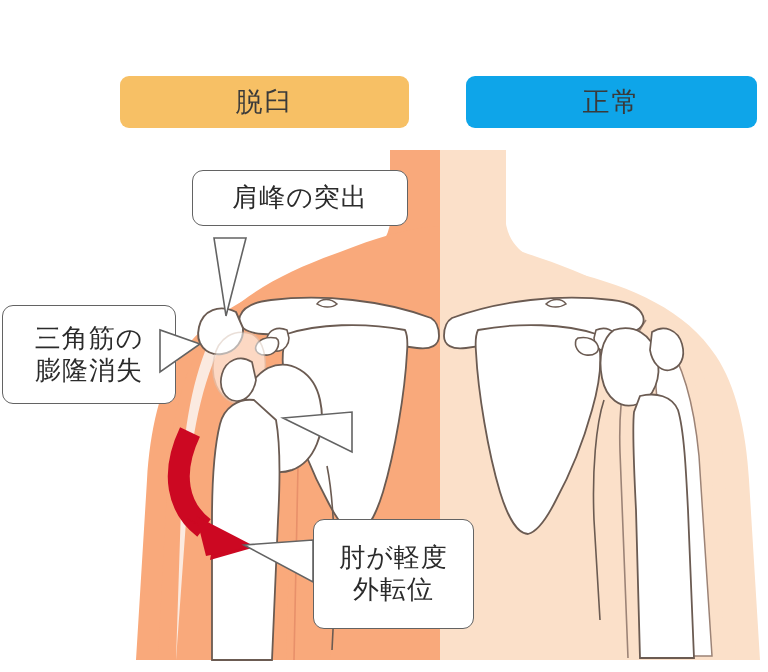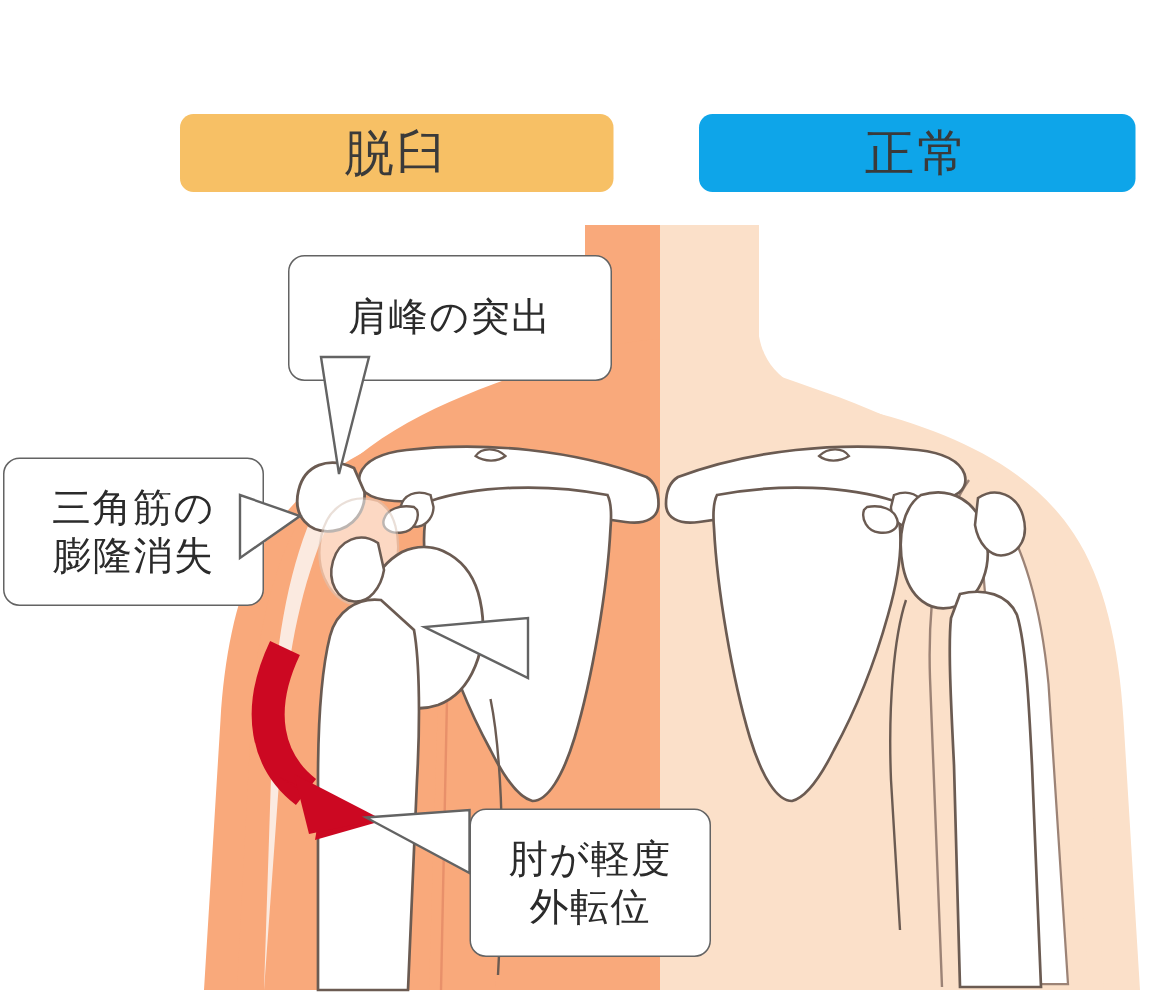--- a/index.html
+++ b/index.html
@@ -20,21 +20,21 @@
   }
   
   .pill {
     position: absolute;
     top: 76px;
     height: 52px;
     border-radius: 9px;
     display: flex;
     align-items: center;
     justify-content: center;
-    font-size: 33px;
+    font-size: 27px;
     letter-spacing: 2px;
     color: #3a3a3a;
     box-sizing: border-box;
   }
   #pill-left  { left: 120px; width: 289px; }
   #pill-right { left: 466px; width: 291px; }
 
   
   .callout {
     position: absolute;
@@ -47,24 +47,24 @@
     align-items: center;
     justify-content: center;
     color: #2b2b2b;
     font-size: 26px;
     line-height: 1.22;
     letter-spacing: 1px;
     z-index: 40;
     white-space: pre;
     text-align: center;
   }
-  #callout-acromion { left: 192px; top: 170px; width: 216px; height: 84px; }
+  #callout-acromion { left: 192px; top: 170px; width: 216px; height: 56px; }
   #callout-deltoid  { left: 2px;   top: 305px; width: 174px; height: 99px; text-align: center; }
   #callout-head     { left: 352px; top: 400px; width: 161px; height: 99px; }
-  #callout-elbow    { left: 313px; top: 539px; width: 161px; height: 99px; justify-content: center; }
+  #callout-elbow    { left: 313px; top: 519px; width: 161px; height: 110px; justify-content: center; }
 
   .svg-layer {
     position: absolute;
     left: 0; top: 0;
     width: 768px;
     height: 672px;
   }
   #art       { z-index: 10; }
   #leaders   { z-index: 45; }
 </style>

